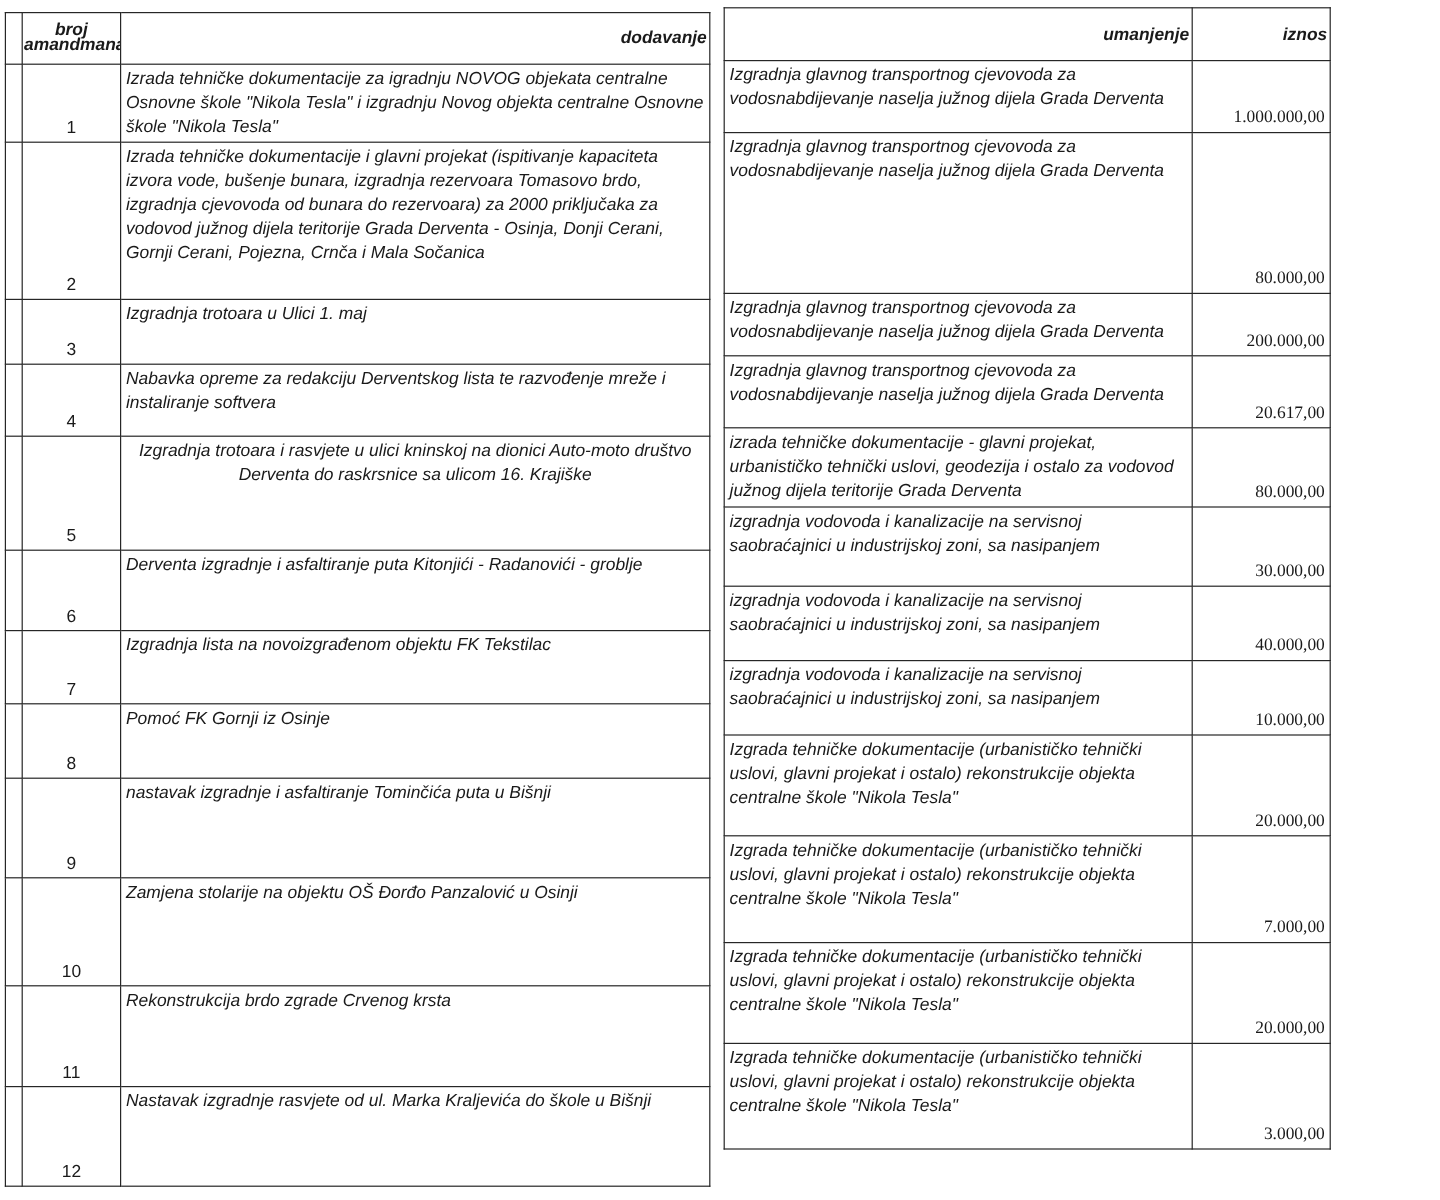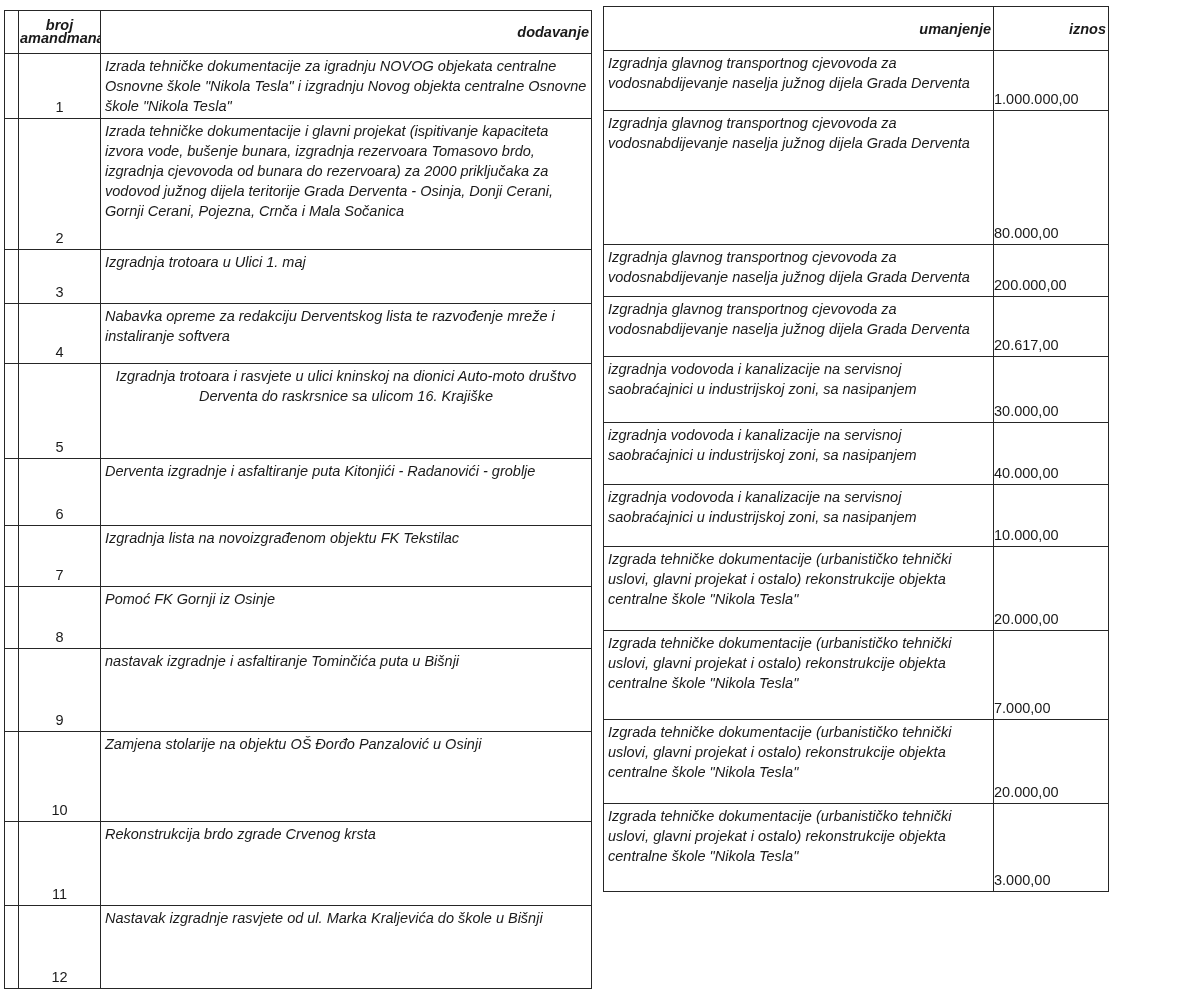--- a/index.html
+++ b/index.html
@@ -50,21 +50,23 @@
   }
   td.txt {
     vertical-align: top;
     text-align: left;
     padding: 2px 4px 2px 4px;
     line-height: 20px;
     font-style: italic;
   }
   td.amt {
     vertical-align: bottom;
+    text-align: right;
     padding: 0 4px 3px 0;
+    font-family: Liberation Serif, serif;
   }
 </style>
 </head>
 <body>
 
 <div class="page">
 
   <table class="doc" id="left-table">
     <colgroup>
       <col style="width:14px">
@@ -164,20 +166,24 @@
   </tr>
         <tr style="height: 52px;">
     <td class="txt">Izgradnja glavnog transportnog cjevovoda za vodosnabdijevanje naselja južnog dijela Grada Derventa</td>
     <td class="amt">200.000,00</td>
   </tr>
         <tr style="height: 60px;">
     <td class="txt">Izgradnja glavnog transportnog cjevovoda za vodosnabdijevanje naselja južnog dijela Grada Derventa</td>
     <td class="amt">20.617,00</td>
   </tr>
         <tr style="height: 66px;">
+    <td class="txt">izrada tehničke dokumentacije - glavni projekat, urbanističko tehnički uslovi, geodezija i ostalo za vodovod južnog dijela teritorije Grada Derventa</td>
+    <td class="amt">80.000,00</td>
+  </tr>
+        <tr style="height: 66px;">
     <td class="txt">izgradnja vodovoda i kanalizacije na servisnoj saobraćajnici u industrijskoj zoni, sa nasipanjem</td>
     <td class="amt">30.000,00</td>
   </tr>
         <tr style="height: 62px;">
     <td class="txt">izgradnja vodovoda i kanalizacije na servisnoj saobraćajnici u industrijskoj zoni, sa nasipanjem</td>
     <td class="amt">40.000,00</td>
   </tr>
         <tr style="height: 62px;">
     <td class="txt">izgradnja vodovoda i kanalizacije na servisnoj saobraćajnici u industrijskoj zoni, sa nasipanjem</td>
     <td class="amt">10.000,00</td>

